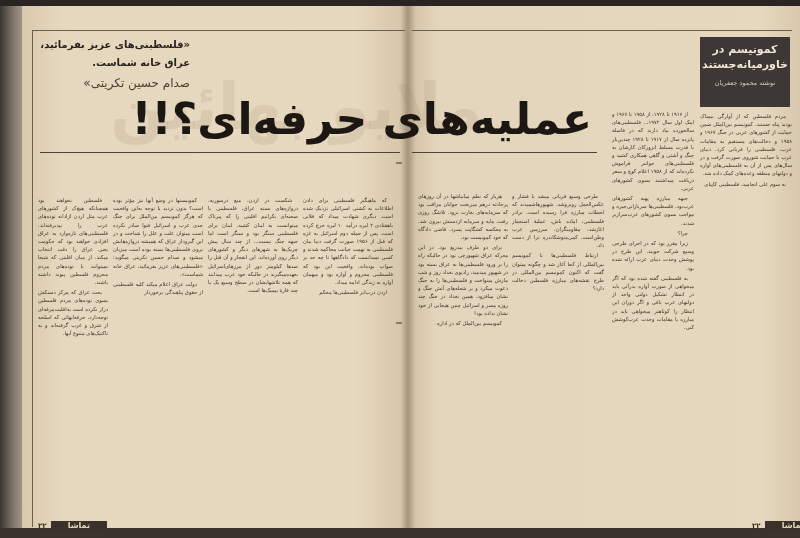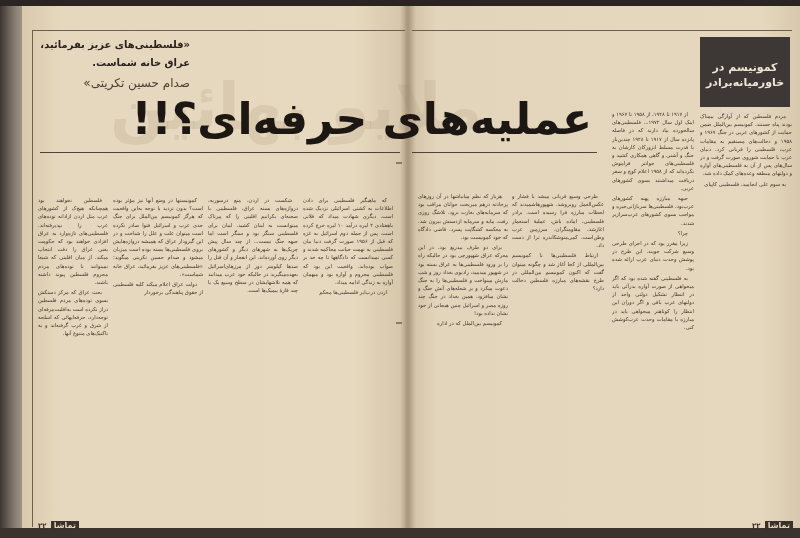--- a/index.html
+++ b/index.html
@@ -58,39 +58,39 @@
 
     .headline {
       position:absolute; left:222px; top:92px; width:370px; direction:rtl; text-align:right;
       font-family:"DejaVu Sans", sans-serif; font-weight:bold; font-size:44px; line-height:54px;
       color:#1c1713; white-space:nowrap;
     }
 
     .series-box {
       position:absolute; left:700px; top:37px; width:90px; height:70px;
       background:#3d3835; color:#efe6d6; direction:rtl; text-align:center;
-      padding-top:23px; box-sizing:border-box;
+      padding-top:5px; box-sizing:border-box;
     }
     .series-title { font-weight:bold; font-size:11px; line-height:15px; }
-    .series-author { font-size:6.5px; margin-top:18px; color:#d8cfbf; }
+    .series-author { font-size:6.5px; margin-top:7px; color:#d8cfbf; }
 
     .col {
       position:absolute; direction:rtl; text-align:justify; color:#3d342c;
       font-family:"DejaVu Sans", sans-serif; font-size:5.2px; line-height:8.2px;
       overflow:hidden;
     }
     .col p { margin:0 0 2px 0; text-indent:6px; }
     .col-mark { position:absolute; width:6px; height:2px; background:#8a7b69; }
 
     .footer {
       position:absolute; font-weight:bold; font-size:9px; color:#3a2f26;
       direction:ltr; white-space:nowrap;
     }
     .footer .logo {
-      display:inline-block; background:#3a312a; color:#e6d8be; padding:0 3px; font-size:8px; line-height:10px;
+      display:inline-block; background:#3a312a; color:#e6d8be; padding:0 17px; font-size:8px; line-height:10px;
     }
     .footer .num { font-size:7px; margin-right:1px;text-decoration:underline; }
   </style>
 </head>
 <body>
 
 <div class="spread">
   <div class="binding-left"></div>
   <div class="page page-left"></div>
   <div class="page page-right"></div>
@@ -103,21 +103,21 @@
 
   <div class="ghost-bg">ﻣﻠﺎﯾﻮ ﺑﻬﺎﺋﯿﻦ</div>
 
   <div class="quote-block">
     <div class="quote-text">«فلسطینی‌های عزیز بفرمائید، عراق خانه شماست.</div>
     <div class="quote-author">صدام حسین تکریتی»</div>
   </div>
 
   <div class="series-box">
     <div class="series-title">کمونیسم در</div>
-    <div class="series-title">خاورمیانه‌برادر</div>
+    <div class="series-title">خاورمیانه‌جستند</div>
     <div class="series-author">نوشته محمود جعفریان</div>
   </div>
 
   <div class="headline">عملیه‌های حرفه‌ای؟!!</div>
 
   <div class="rule-under-title" style="left:40px; width:360px;"></div>
   <div class="rule-under-title" style="left:412px; width:185px;"></div>
 
   <div class="col" style="left:303px; top:196px; width:90px; height:308px;">
     <p>که ماهیگیر فلسطینی برای دادن اطلاعات به کشتی اسرائیلی نزدیک شده است. دیگری شهادت میداد که فلانی باهفتادی ۲ لیره درآمد ۱۰ لیره خرج کرده است. پس از حمله دوم اسرائیل به غزه که قبل از ۱۹۵۶ صورت گرفت دنیا بیان فلسطینی به تهمت خیانت محاکمه شدند و کسی نمیدانست که دادگاهها تا چه حد بر صواب بوده‌اند. واقعیت این بود که فلسطینی محروم و آواره بود و میهمان آواره به زندگی ادامه میداد.</p>

